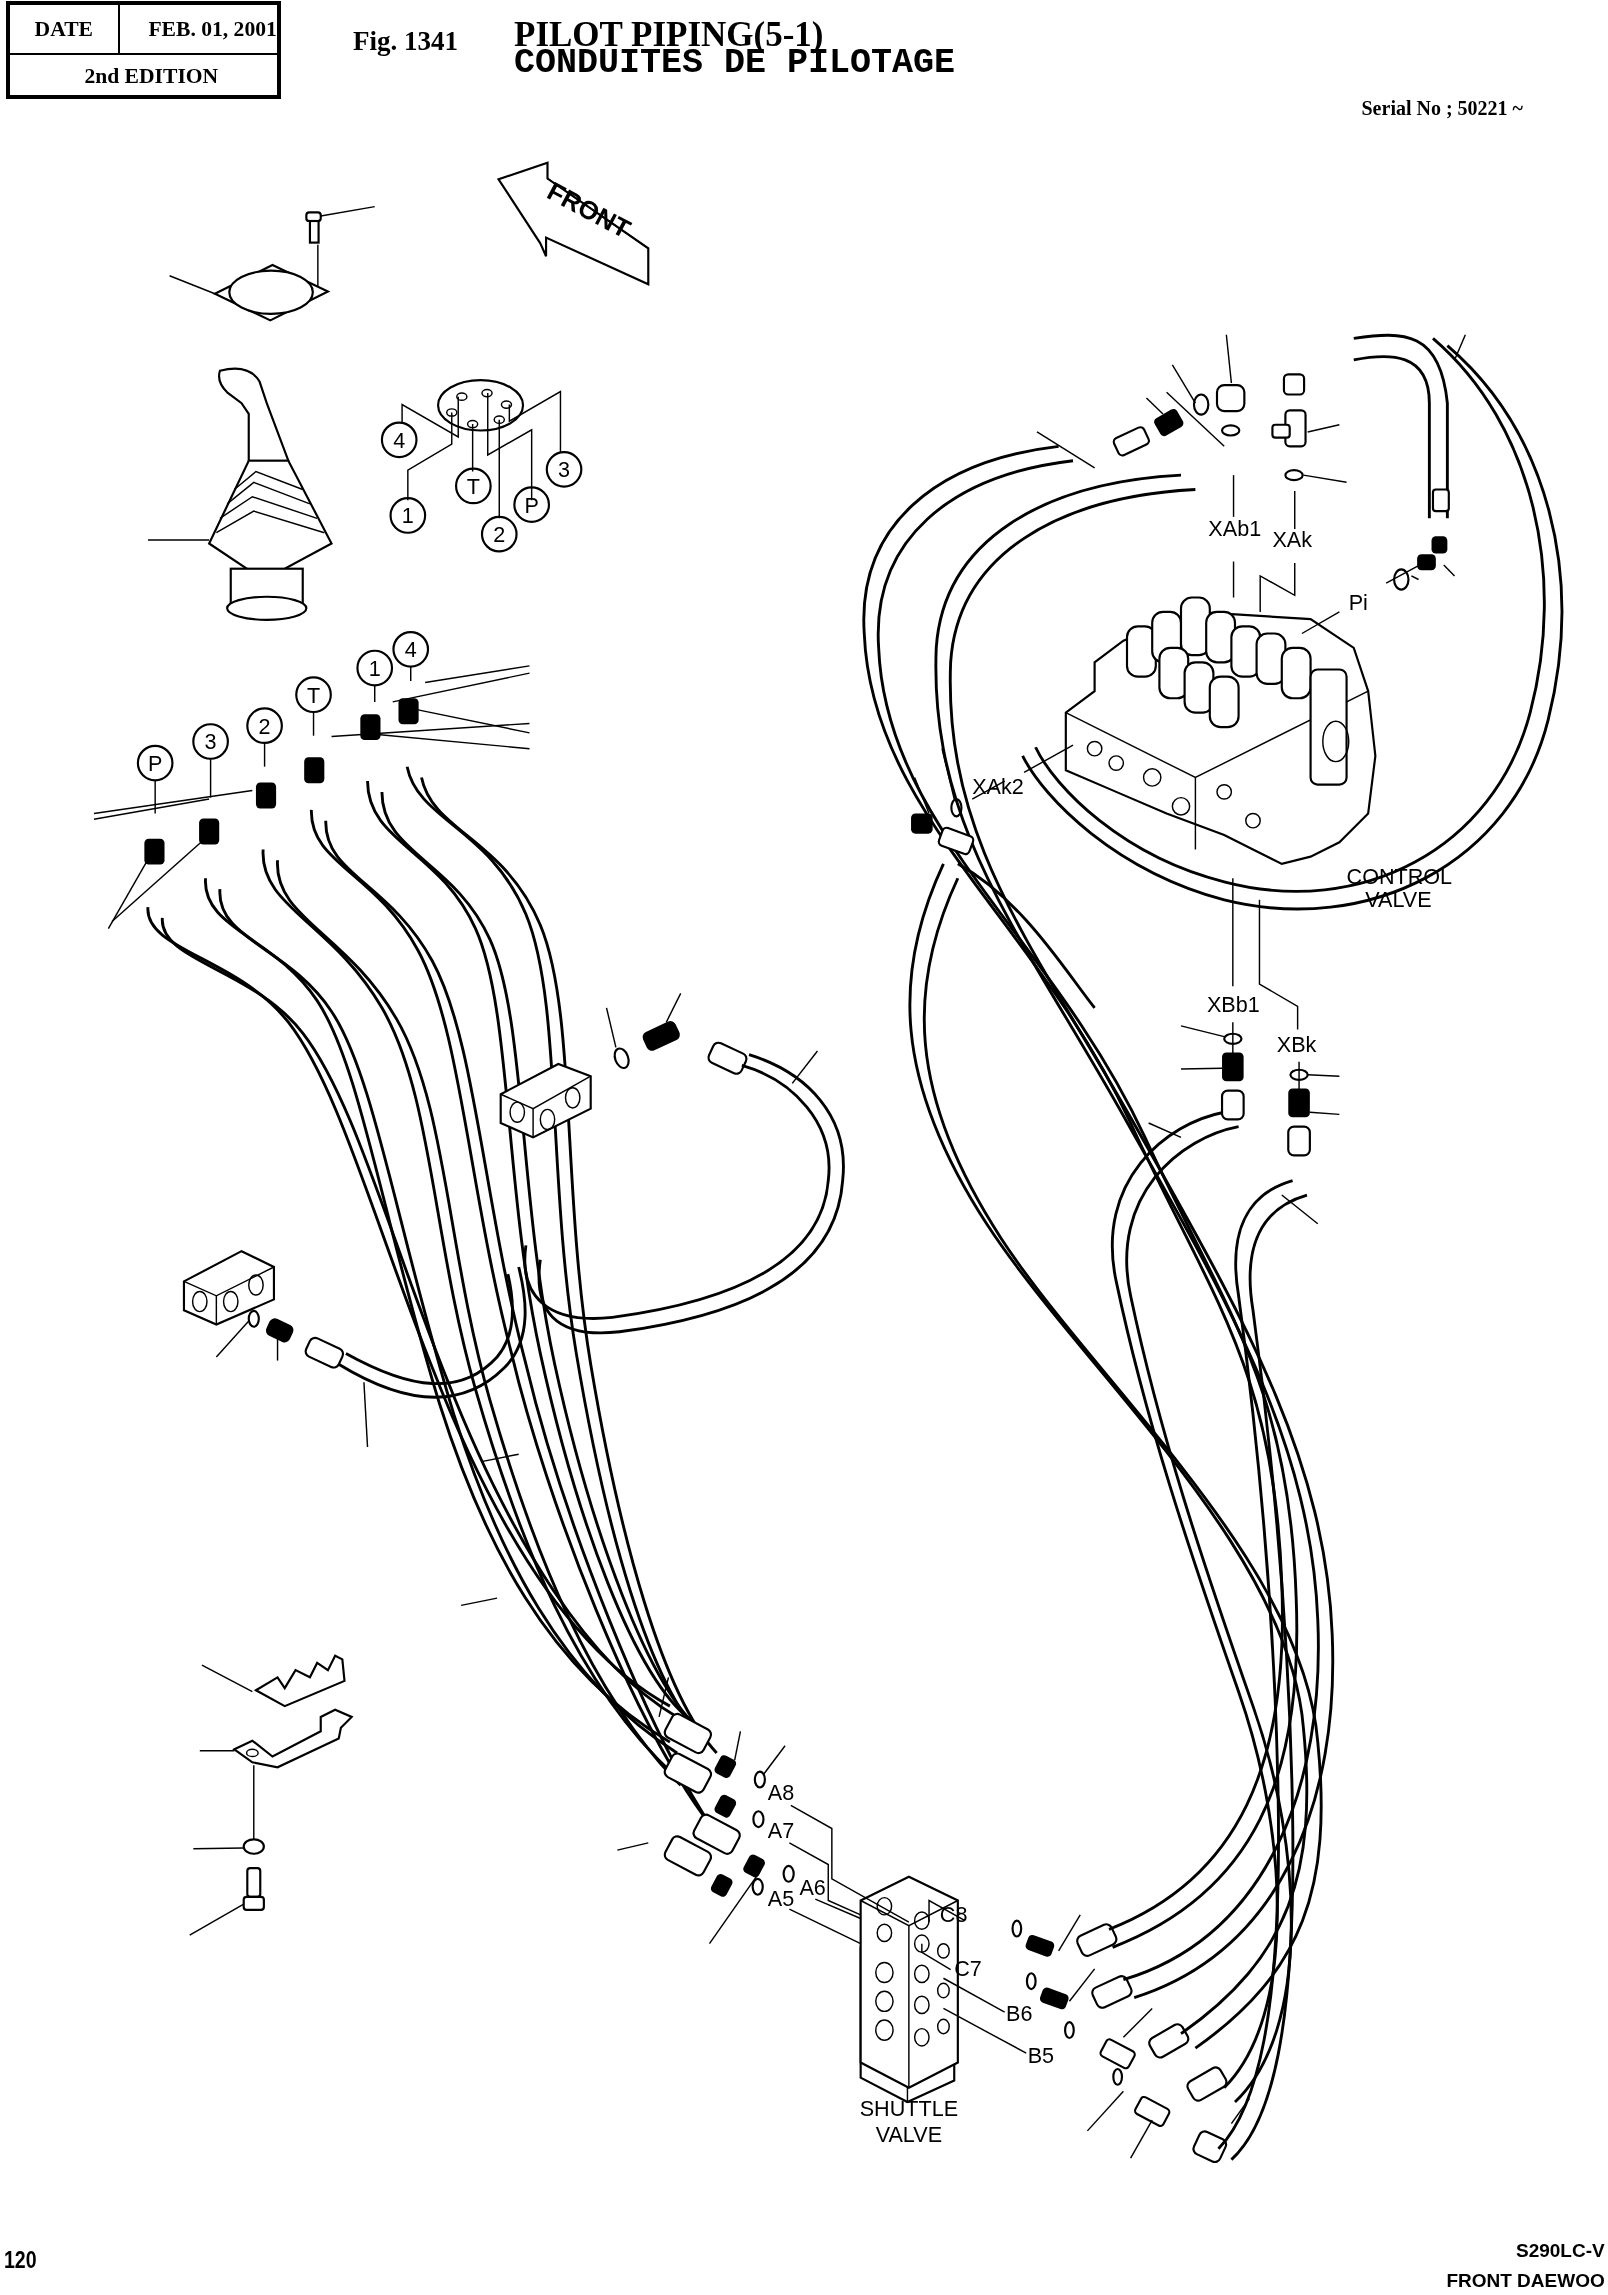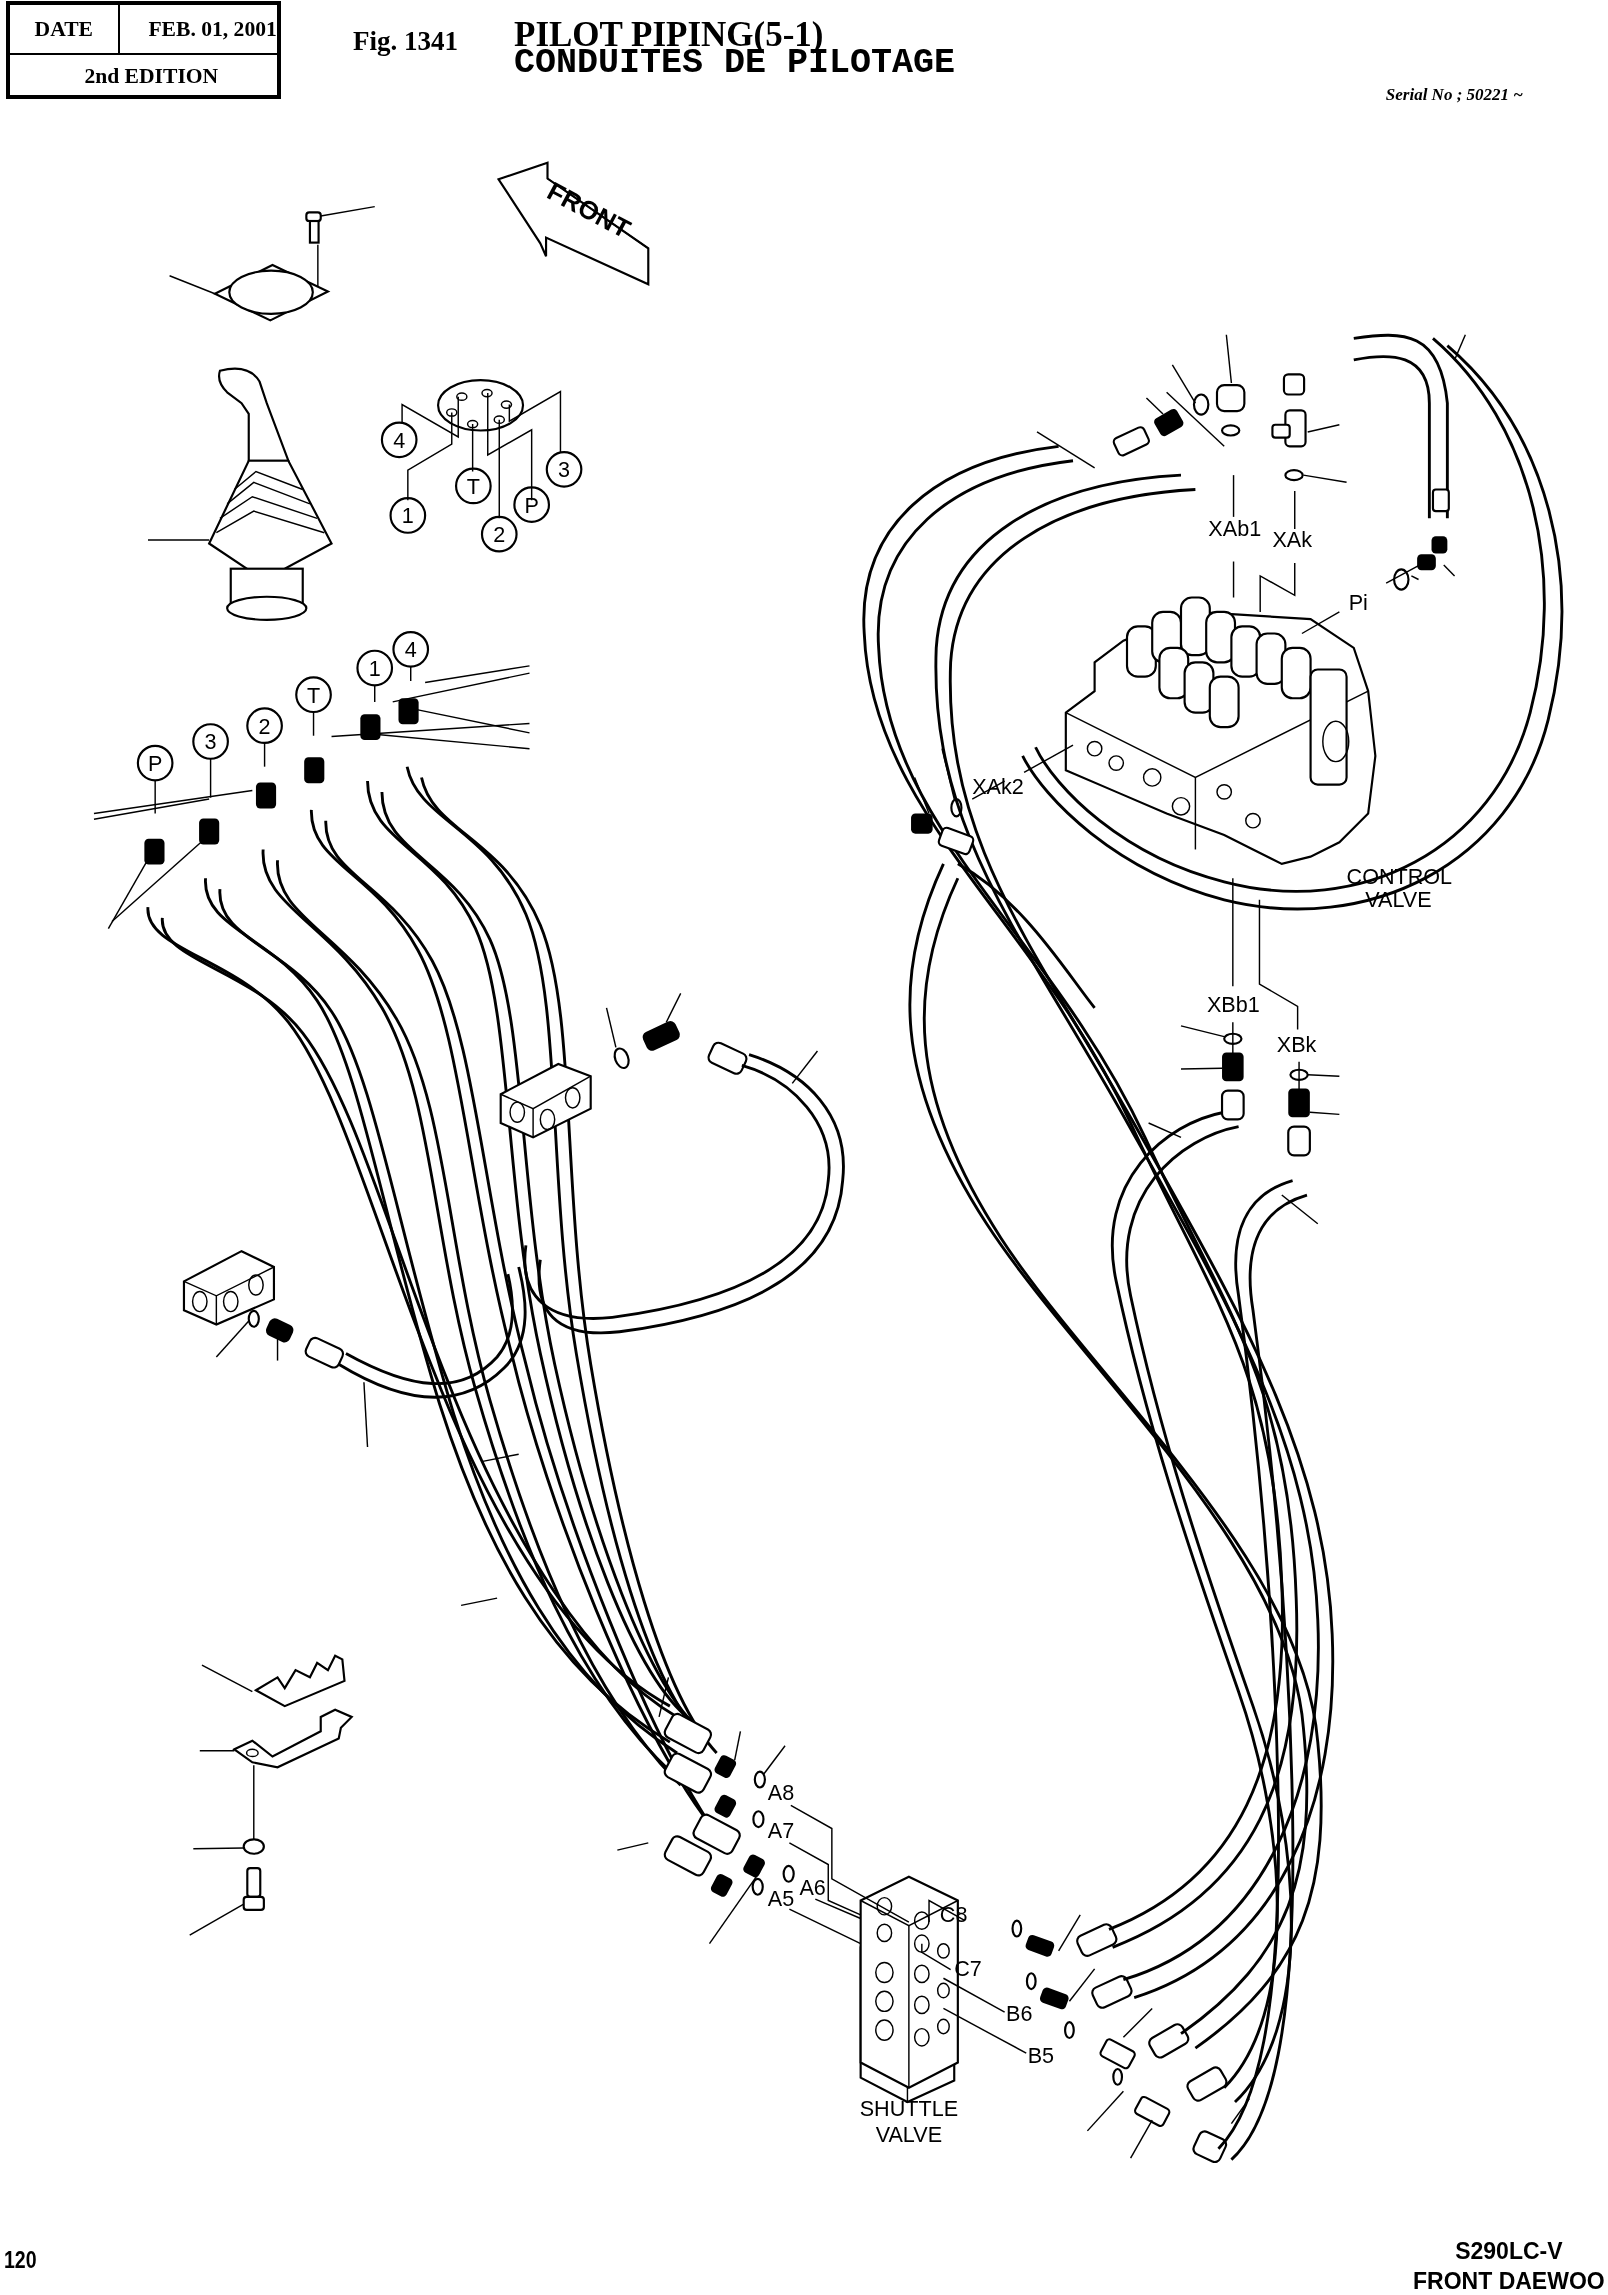--- a/index.html
+++ b/index.html
@@ -5,23 +5,23 @@
   html, body { margin:0; padding:0; background:#fff; }
   body { width:1609px; height:2295px; position:relative; overflow:hidden; font-family:"Liberation Sans", sans-serif; color:#000; }
   .header-box { position:absolute; left:5.8px; top:1.4px; width:275px; height:98px; border:4.3px solid #000; box-sizing:border-box; }
   .hb-row1 { position:absolute; left:0; top:0; width:100%; height:48px; border-bottom:2.9px solid #000; }
   .hb-date { position:absolute; left:0; top:0; width:108px; height:48px; border-right:2.2px solid #000; font-family:"Liberation Serif", serif; font-weight:bold; font-size:21.6px; line-height:48px; text-align:center; }
   .hb-datev { position:absolute; left:108px; top:0; right:0; height:48px; font-family:"Liberation Serif", serif; font-weight:bold; font-size:21.6px; line-height:48px; text-align:right; }
   .hb-ed { position:absolute; left:8px; top:50px; width:100%; height:43px; font-family:"Liberation Serif", serif; font-weight:bold; font-size:21.6px; line-height:43px; text-align:center; }
   .fig-no { position:absolute; left:353px; top:26px; font-family:"Liberation Serif", serif; font-weight:bold; font-size:27px; }
   .fig-t1 { position:absolute; left:514px; top:15px; font-family:"Liberation Serif", serif; font-weight:bold; font-size:35px; }
   .fig-t2 { position:absolute; left:514px; top:43px; font-family:Liberation Mono, monospace; font-weight:bold; font-size:35px; }
-  .serial { position:absolute; right:86px; top:85px; font-family:"Liberation Serif", serif; font-weight:bold; font-size:17px;font-style:italic; }
+  .serial { position:absolute; right:86px; top:97px; font-family:"Liberation Serif", serif; font-weight:bold; font-size:20px; }
   .page-no { position:absolute; left:4.3px; top:2247px; font-weight:bold; font-size:23px; transform:scaleX(0.85); transform-origin:left; }
-  .model { position:absolute; right:4.3px; top:2236px; font-weight:bold; font-size:23px; text-align:center; line-height:30px; }
+  .model { position:absolute; right:4.3px; top:2236px; font-weight:bold; font-size:19px; text-align:right; line-height:30px; }
   svg.drawing { position:absolute; left:0; top:0; }
   .lbl { font-family:"Liberation Sans", sans-serif; font-size:30px; fill:#000; }
   .clbl { font-family:"Liberation Sans", sans-serif; font-size:30px; fill:#000; text-anchor:middle; }
   .hose { fill:none; stroke:#000; stroke-width:4; }
   .thin { fill:none; stroke:#000; stroke-width:2; }
   .med { fill:none; stroke:#000; stroke-width:3; }
   .solid { fill:#000; }
   .part { fill:#fff; stroke:#000; stroke-width:3; }
 </style>
 </head>

